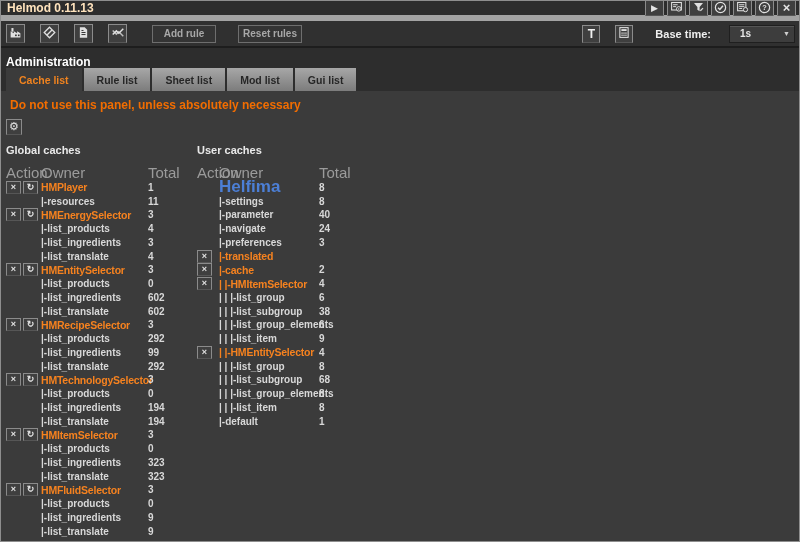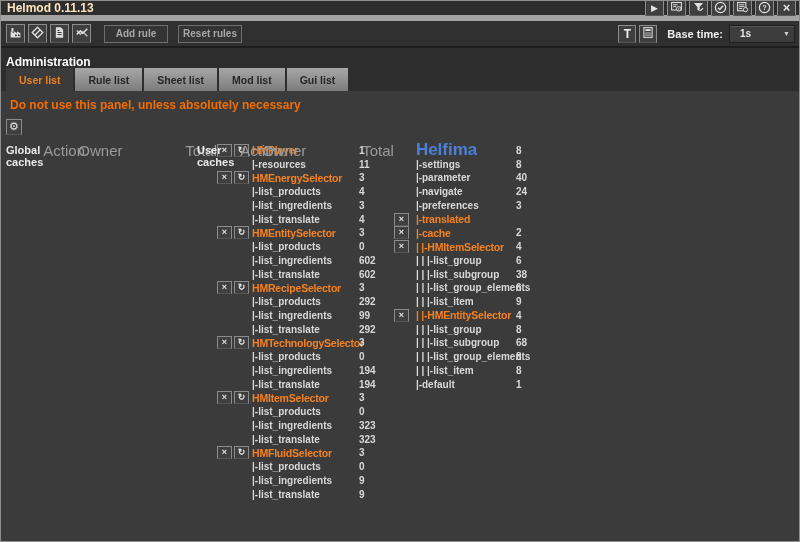--- a/index.html
+++ b/index.html
@@ -25,21 +25,21 @@
     color:#e4e4e4; cursor:pointer; padding:0; line-height:1;
     font-family:"Liberation Sans", sans-serif;
   }
   .tbtn{ width:19px; height:16px; margin-left:3px; font-size:9px; }
   .tbtn .uglyph{ font-size:9px; }
   .tbtn.close .uglyph{ font-size:13px; font-weight:bold; margin-top:-2px; }
 
   
   .toolbar{
     height:27px; flex:0 0 27px; display:flex; align-items:center;
-    padding:0 4px 0 5px; background:#303030; border-bottom:2px solid #1d1d1d;
+    padding:0 4px 0 5px; background:#303030; border-bottom:2px solid #1d1d1d;gap:12px;
   }
   .ibtn{ width:19px; height:19px; margin-right:3px; }
   .txtbtn{
     width:64px; height:18px; margin-left:10px;
     background:#343434; border:1px solid #6e6e6e;
     color:#a8a8a8; font-size:10px; font-weight:bold;
   }
   .rbtn{ width:18px; height:18px; margin-left:3px; font-weight:bold; font-size:12px; color:#f0f0f0;}
   .basetime-label{ color:#efefef; font-size:11px; font-weight:bold; margin:0 6px 0 10px; }
   .dropdown{
@@ -60,21 +60,21 @@
     font-size:10.5px; font-weight:bold; margin-right:2px; cursor:pointer;
   }
   .tab.active{ background:#3b3b3b; color:#f0831f; }
 
   
   .content{ flex:1; background:#3b3b3b; padding:5px 0 0 5px; overflow:hidden; }
   .warning{ color:#f26d00; font-size:12px; font-weight:bold; margin:2px 0 4px 4px; }
   .gearbtn{ width:16px; height:16px; font-size:11px; }
 
   .caches{ display:flex; margin-top:9px; }
-  .col{ display:flex; flex-direction:row; }
+  .col{ display:flex; flex-direction:column; }
   .col.g{ width:191px; }
   .col.u{ width:330px; }
   .colhead{ color:#e9e9e9; font-size:11px; font-weight:bold; margin-bottom:10px; }
   .thead{ display:flex; height:14px; margin-bottom:1px; }
   .thead .c{ color:#9b9b9b; font-size:15px; font-weight:normal; white-space:nowrap; overflow:visible; }
   .trow{ display:flex; align-items:center; height:13.75px; white-space:nowrap; }
   .c{ display:inline-flex; align-items:center; }
   .col.g .c0{ width:35px; flex:0 0 35px; }
   .col.g .c1{ width:107px; flex:0 0 107px; }
   .col.g .c2{ flex:1; }
@@ -186,21 +186,21 @@
       <span class="dd-val">1s</span>
       <span class="dd-arrow">▼</span>
     </div>
   </div>
 
   <div class="admin">
     <span>Administration</span>
   </div>
 
   <div class="tabstrip">
-      <div class="tab active">User list</div>
+      <div class="tab active">Cache list</div>
       <div class="tab">Rule list</div>
       <div class="tab">Sheet list</div>
       <div class="tab">Mod list</div>
       <div class="tab">Gui list</div>
     </div>
 
   <div class="content">
     <div class="warning">Do not use this panel, unless absolutely necessary</div>
     <button class="sqbtn gearbtn">
         <span>⚙</span>

